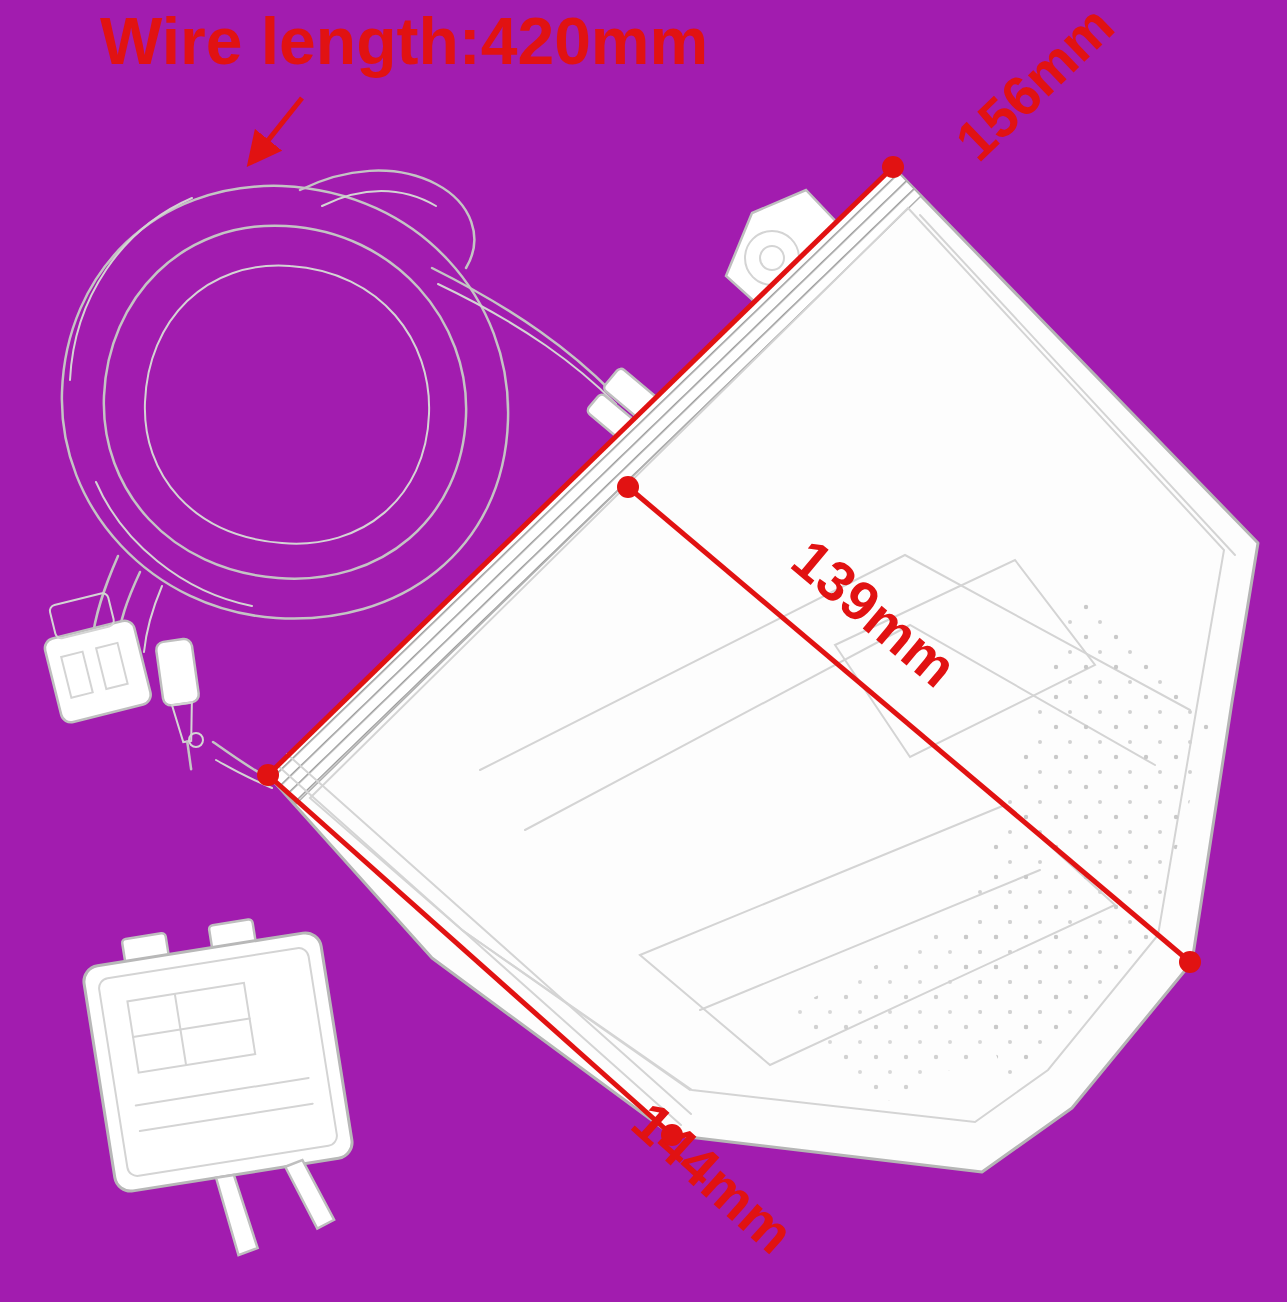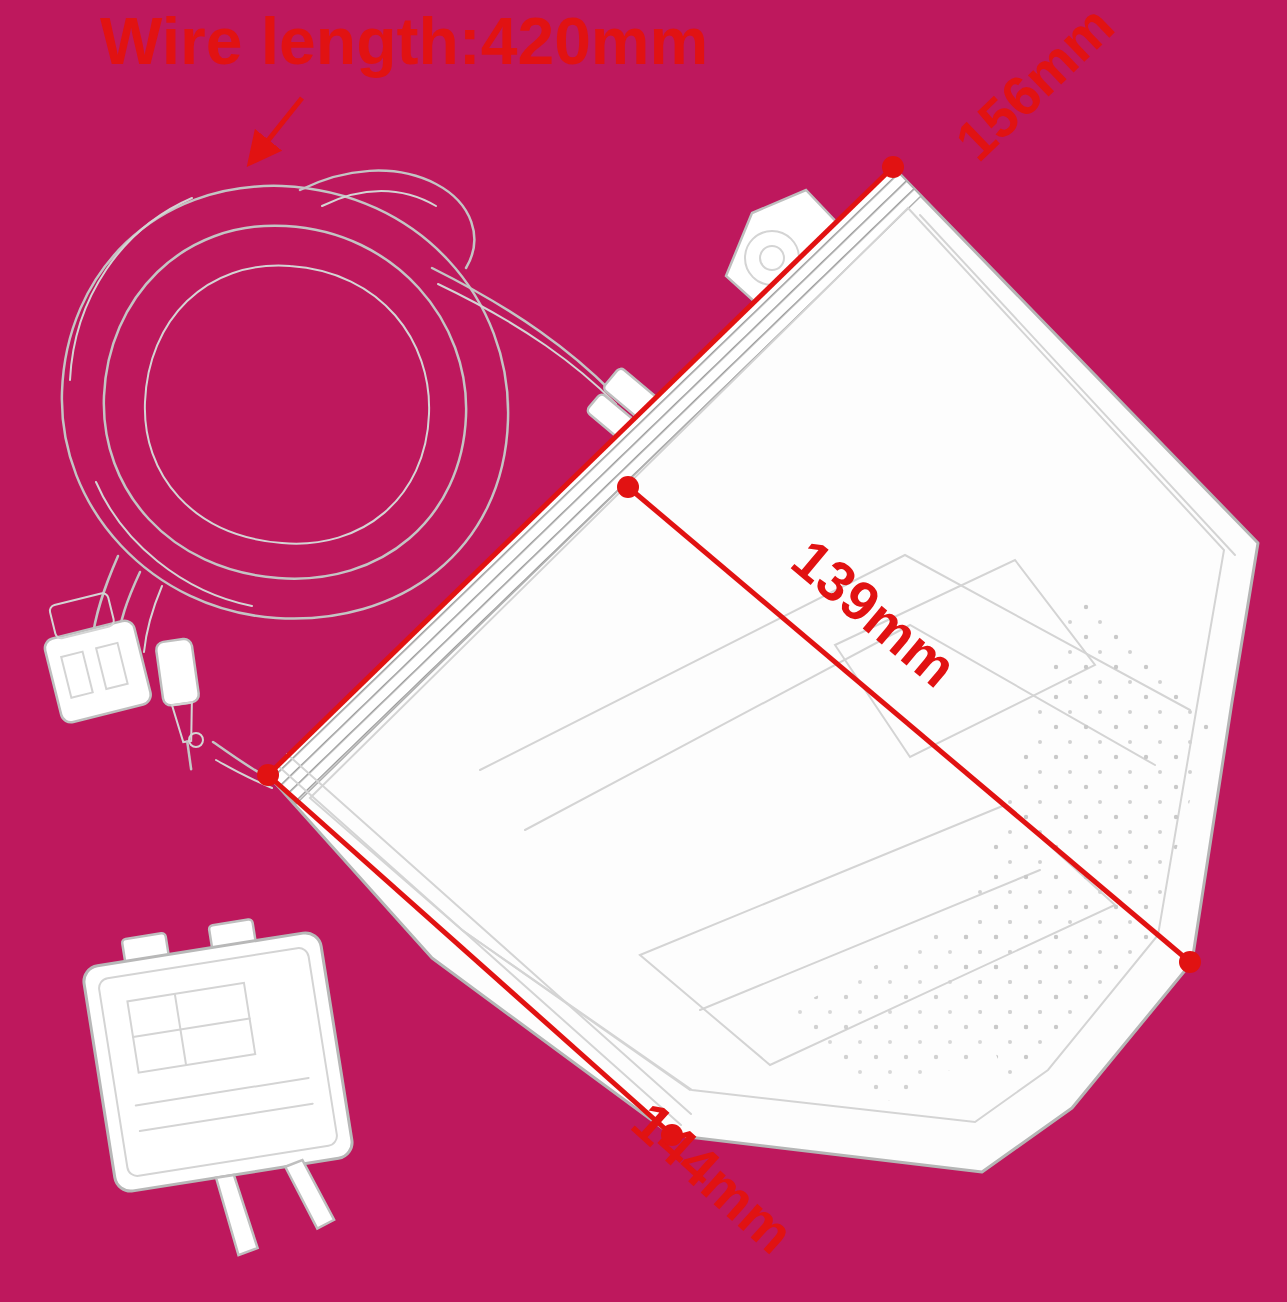--- a/index.html
+++ b/index.html
@@ -1,19 +1,19 @@
 <!DOCTYPE html>
 <html><head>
 <meta charset="utf-8">
 <style>
   html,body{margin:0;padding:0;background:#ffffff;}
   .canvas{
     position:relative;
     width:1287px;height:1302px;
-    background:#be185d;
+    background:#a21caf;
     overflow:hidden;
     font-family:"Liberation Sans",sans-serif;
   }
   .canvas svg{position:absolute;left:0;top:0;}
   .title-label{
     font-family:"Liberation Sans",sans-serif;
     font-weight:700;font-size:66px;
     fill:#e11212;
   }
   .dim-label{

